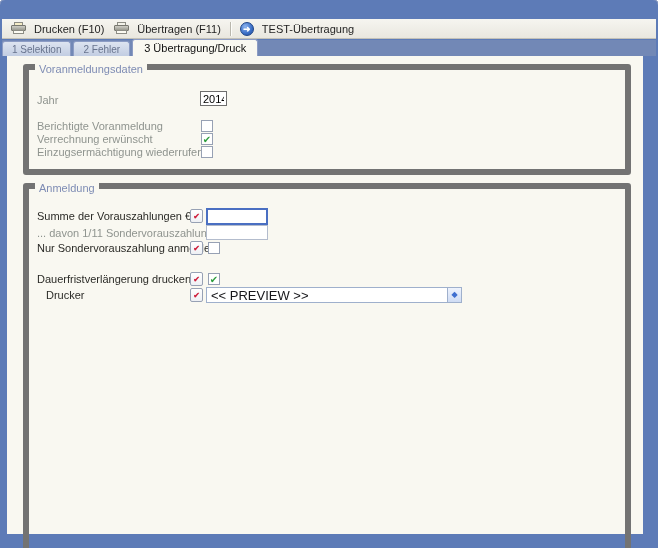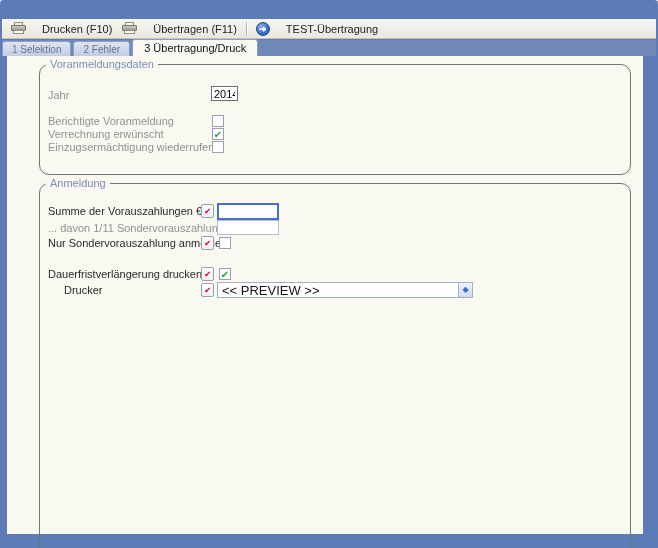--- a/index.html
+++ b/index.html
@@ -33,21 +33,21 @@
   }
 
   
   .toolbar {
     position: absolute; top: 19px; left: 2px; right: 2px; height: 20px;
     background: linear-gradient(#f6f5f0, #e9e7df);
     border-bottom: 1px solid #c3c1b8;
     display: flex; align-items: center; padding: 0 4px;
   }
   .tb-btn {
-    display: flex; align-items: center; gap: 16px;
+    display: flex; align-items: center; gap: 8px;
     font-size: 11px; color: #1f1f1f;
     padding: 1px 5px; border-radius: 2px; height: 18px;
   }
   .tb-sep { width: 1px; height: 14px; background: #b9b7ad; margin: 0 4px; box-shadow: 1px 0 0 #fdfdfa; }
 
   .printer-icon { display: inline-block; width: 15px; height: 13px; position: relative; }
   .printer-icon .paper { position: absolute; left: 3px; top: 0; width: 9px; height: 4px; background: #f3f2ea; border: 1px solid #8d8d85; }
   .printer-icon .body { position: absolute; left: 0; top: 3px; width: 15px; height: 6px; background: linear-gradient(#cfcec6, #9a9a90); border: 1px solid #77776f; border-radius: 1px; }
   .printer-icon .out { position: absolute; left: 2px; top: 8px; width: 11px; height: 4px; background: #fbfaf2; border: 1px solid #8d8d85; }
   .printer-icon.tint .paper { background: #f6edc8; }
@@ -79,21 +79,21 @@
   }
 
   
   .content {
     position: absolute; top: 56px; left: 7px; right: 15px; bottom: 14px;
     background: #f9f8f1;
   }
 
   .groupbox {
     position: absolute; left: 16px; right: 12px;
-    border: 1px solid #737373; border-radius: 10px; margin-left: 16px;
+    border: 6px solid #737373; border-radius: 3px;
   }
   .groupbox .legend {
     position: absolute; top: -7px; left: 6px;
     background: #f9f8f1; padding: 0 4px;
     font-size: 11px; color: #7e8cb4;
   }
   #group-voranmeldung { top: 8px; height: 111px; }
   #group-anmeldung   { top: 127px; height: 412px; }
 
   .lbl { position: absolute; font-size: 11px; color: #8f948f; white-space: nowrap; }
@@ -197,21 +197,21 @@
       <input class="textfield soft" style="left: 177px; top: 36px; width: 62px; height: 15px;" value="">
 
       <span class="lbl dark" style="left:8px; top:53px;">Nur Sondervorauszahlung anmelden</span>
       <span class="field-icon" style="left:161px; top:52px;">✔</span>
       <span class="checkbox" style="left:179px; top:53px;">✔</span>
 
       <span class="lbl dark" style="left:8px; top:84px;text-align:right;">Dauerfristverlängerung drucken</span>
       <span class="field-icon" style="left:161px; top:83px;">✔</span>
       <span class="checkbox checked" style="left:179px; top:84px;">✔</span>
 
-      <span class="lbl dark" style="left:24px; top:100px;">Drucker</span>
+      <span class="lbl dark" style="left:17px; top:100px;">Drucker</span>
       <span class="field-icon" style="left:161px; top:99px;">✔</span>
       <div class="dropdown" style="left:177px; top:98px; width:256px;">
         <span class="dd-value">&lt;&lt; PREVIEW &gt;&gt;</span>
         <span class="dd-btn">◆</span>
       </div>
     </div>
 
   </div>
 </div>
 

